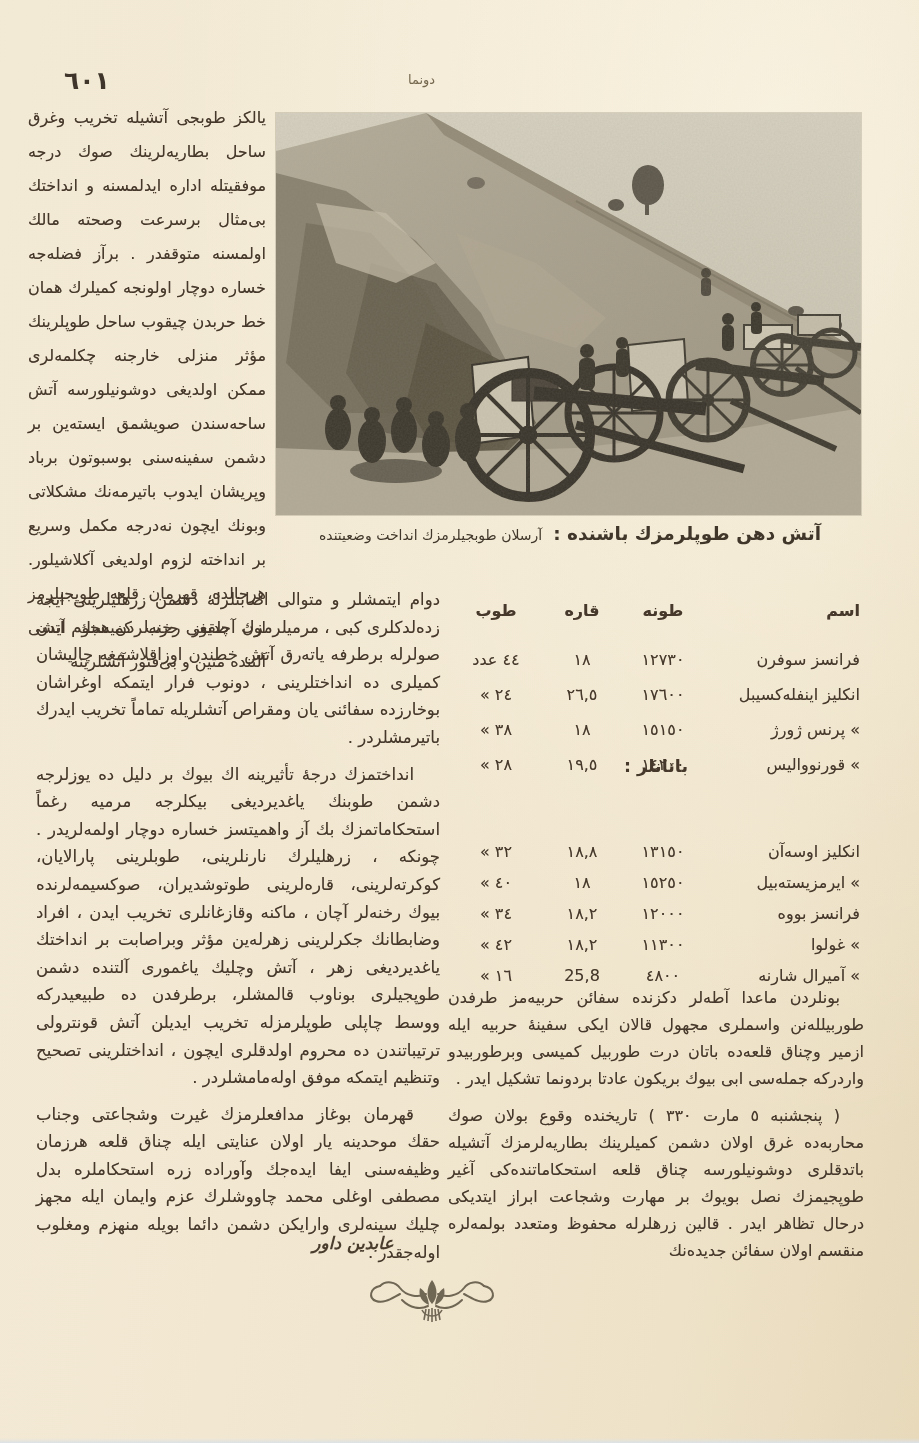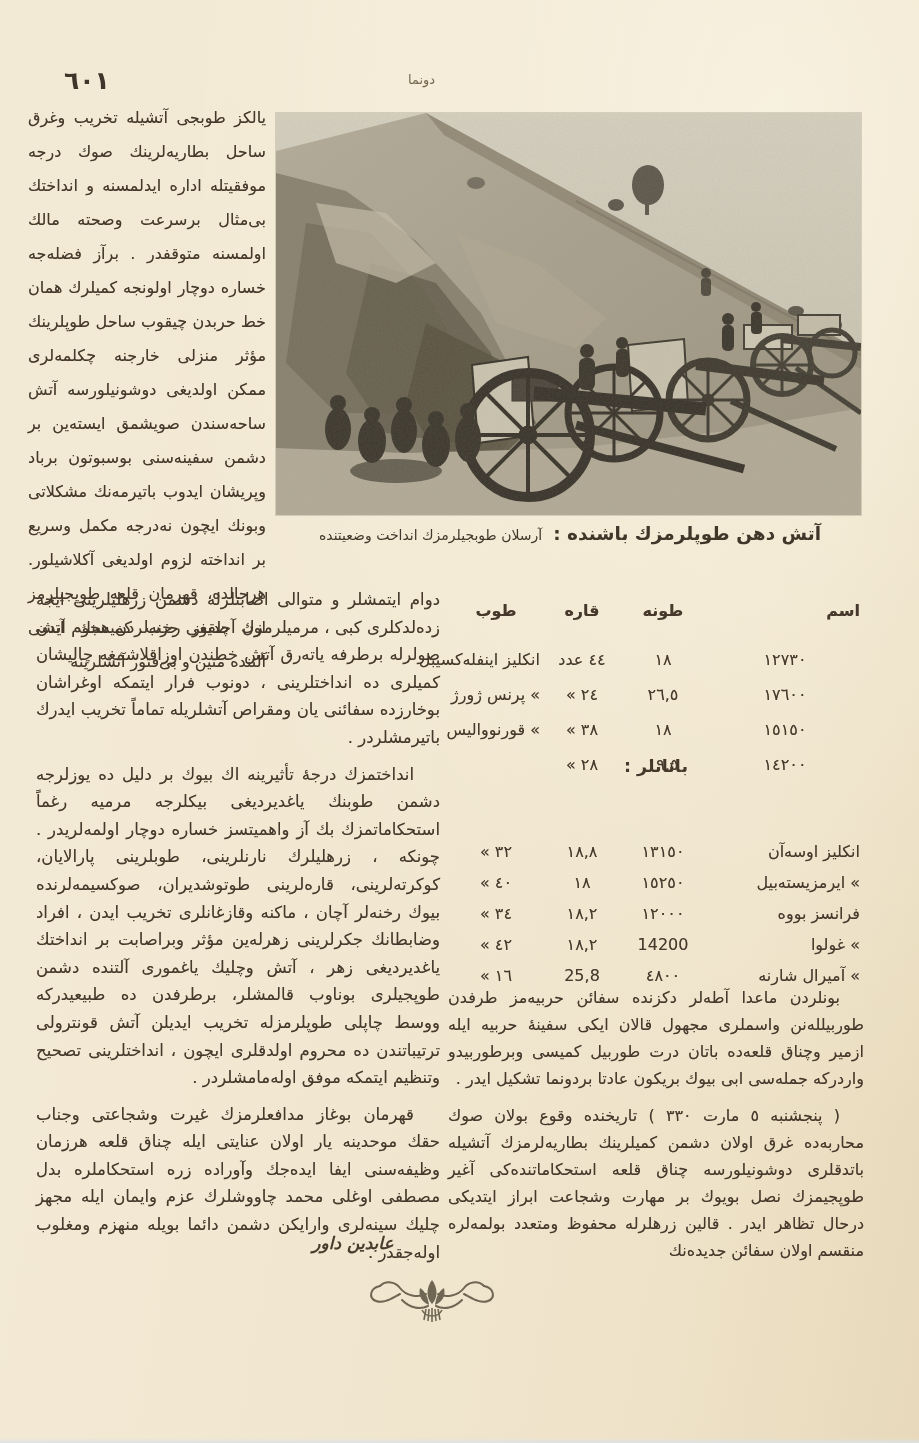--- a/index.html
+++ b/index.html
@@ -194,20 +194,21 @@
   </div>
 
   <div class="abs signature">عابدين داور</div>
 
   <div class="abs rightcol shiptable t1" style="top:593px;">
     <div class="cell head name">اسم</div>
     <div class="cell head num">طونه</div>
     <div class="cell head num">قاره</div>
     <div class="cell head num">طوب</div>
 
+    <div class="cell name">فرانسز سوفرن</div>
     <div class="cell num">١٢٧٣٠</div>
     <div class="cell num">١٨</div>
     <div class="cell num">٤٤ عدد</div>
 
     <div class="cell name">انكليز اينفله‌كسيبل</div>
     <div class="cell num">١٧٦٠٠</div>
     <div class="cell num">٢٦,٥</div>
     <div class="cell num">٢٤ »</div>
 
     <div class="cell name">» پرنس ژورژ</div>
@@ -233,21 +234,21 @@
     <div class="cell num">١٥٢٥٠</div>
     <div class="cell num">١٨</div>
     <div class="cell num">٤٠ »</div>
 
     <div class="cell name">فرانسز بووه</div>
     <div class="cell num">١٢٠٠٠</div>
     <div class="cell num">١٨,٢</div>
     <div class="cell num">٣٤ »</div>
 
     <div class="cell name">» غولوا</div>
-    <div class="cell num">14200</div>
+    <div class="cell num">١١٣٠٠</div>
     <div class="cell num">١٨,٢</div>
     <div class="cell num">٤٢ »</div>
 
     <div class="cell name">» آميرال شارنه</div>
     <div class="cell num">٤٨٠٠</div>
     <div class="cell num">25,8</div>
     <div class="cell num">١٦ »</div>
   </div>
 
   <div class="abs ottoman rightcol rightpara" style="top:984px;width:416px;">

